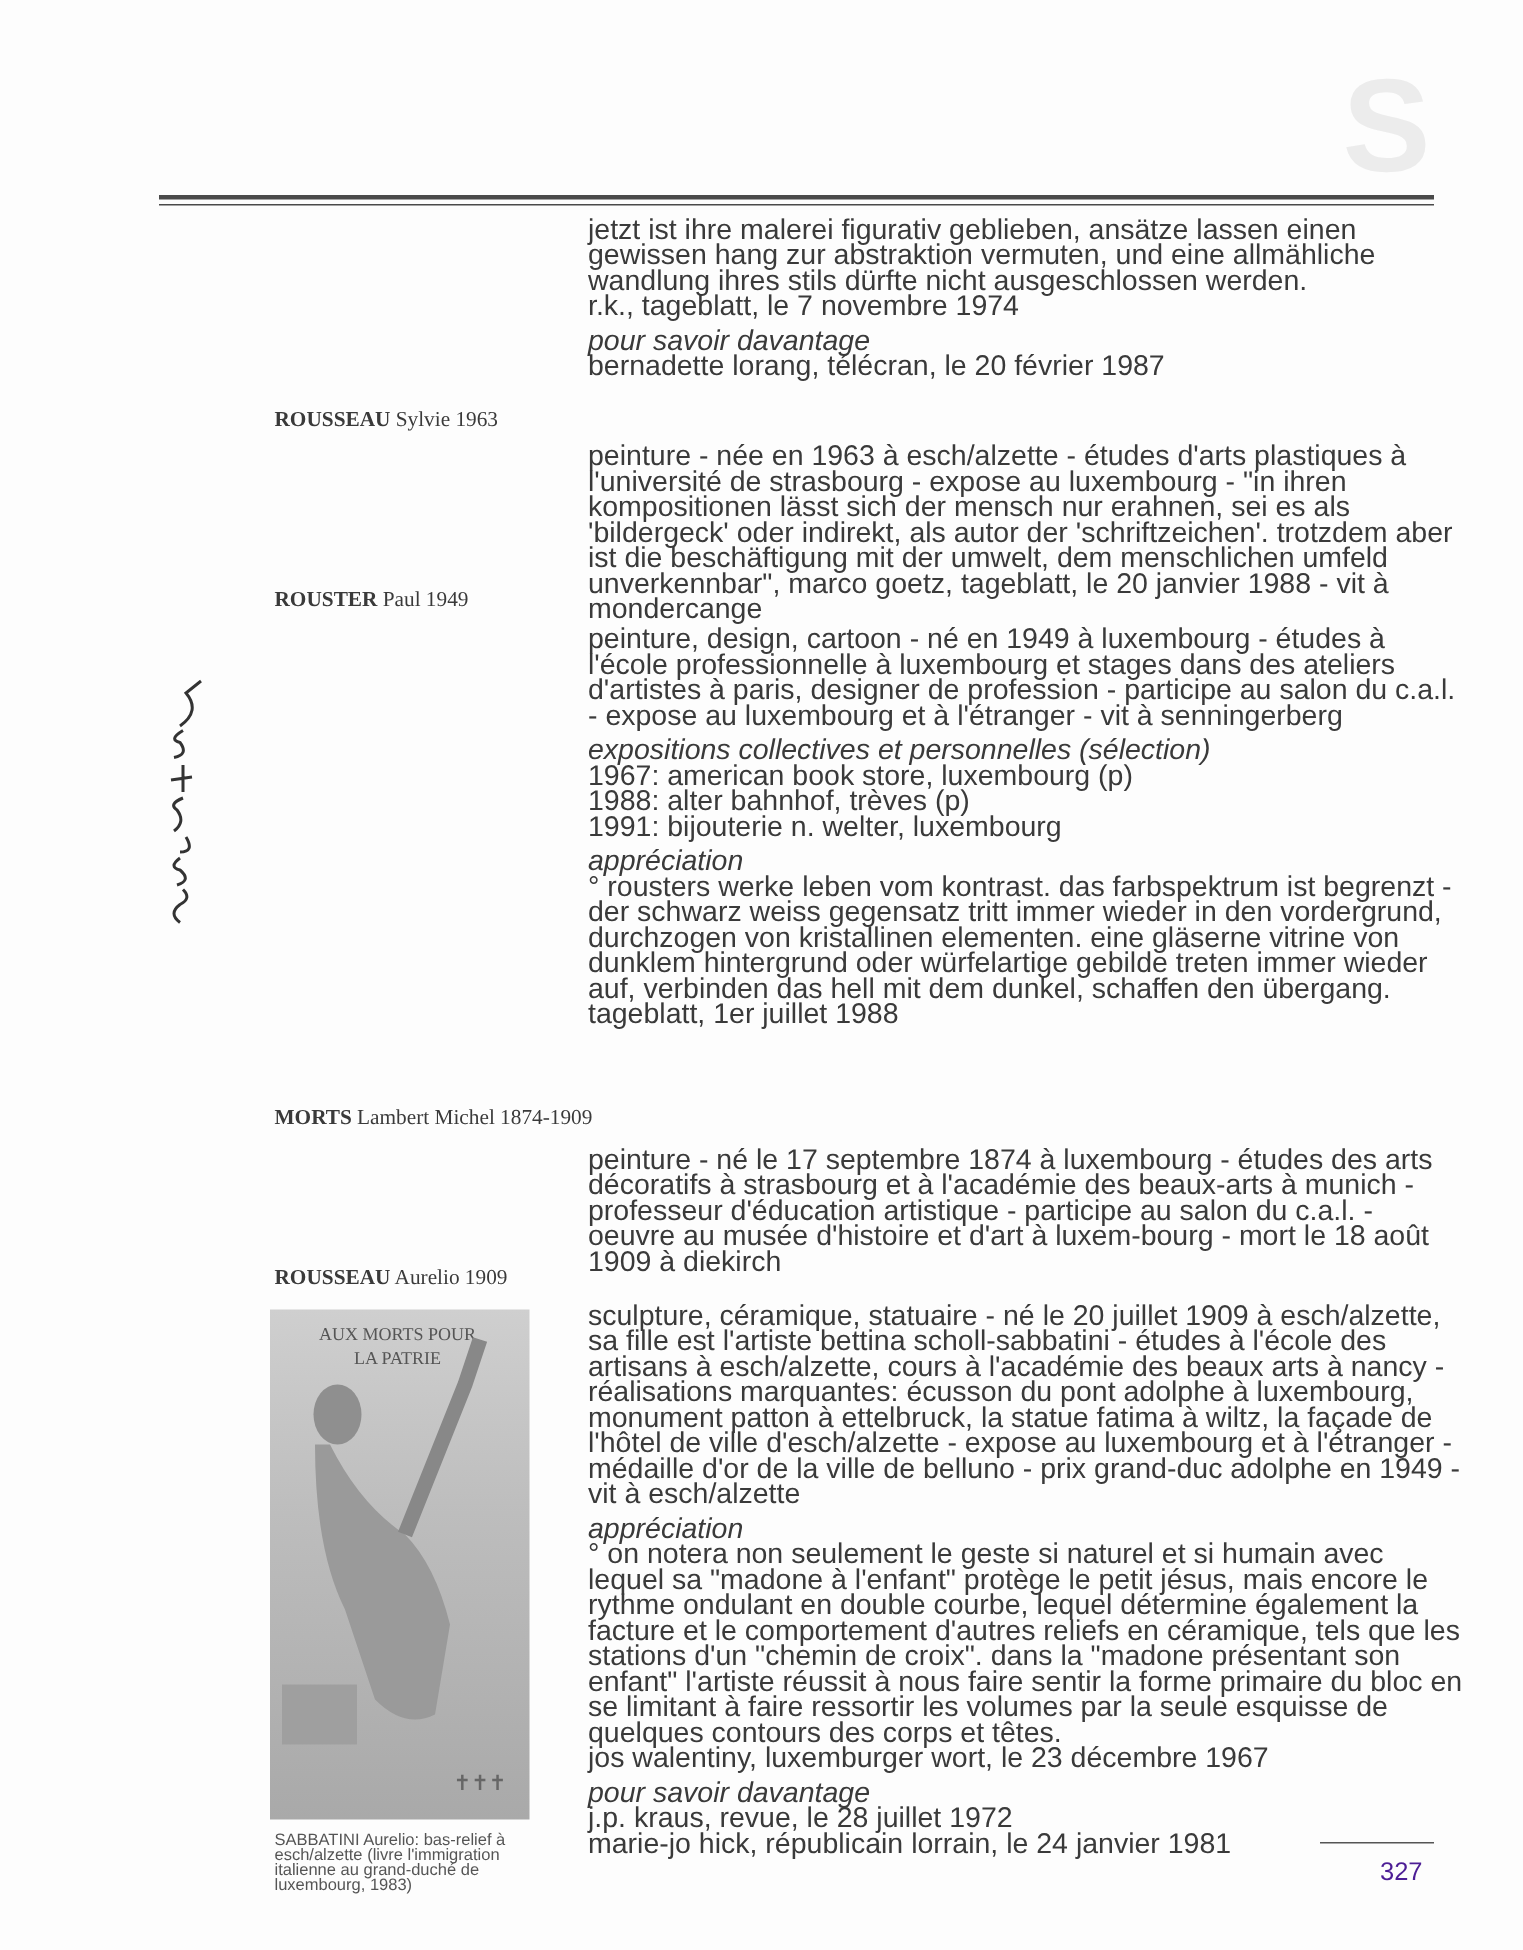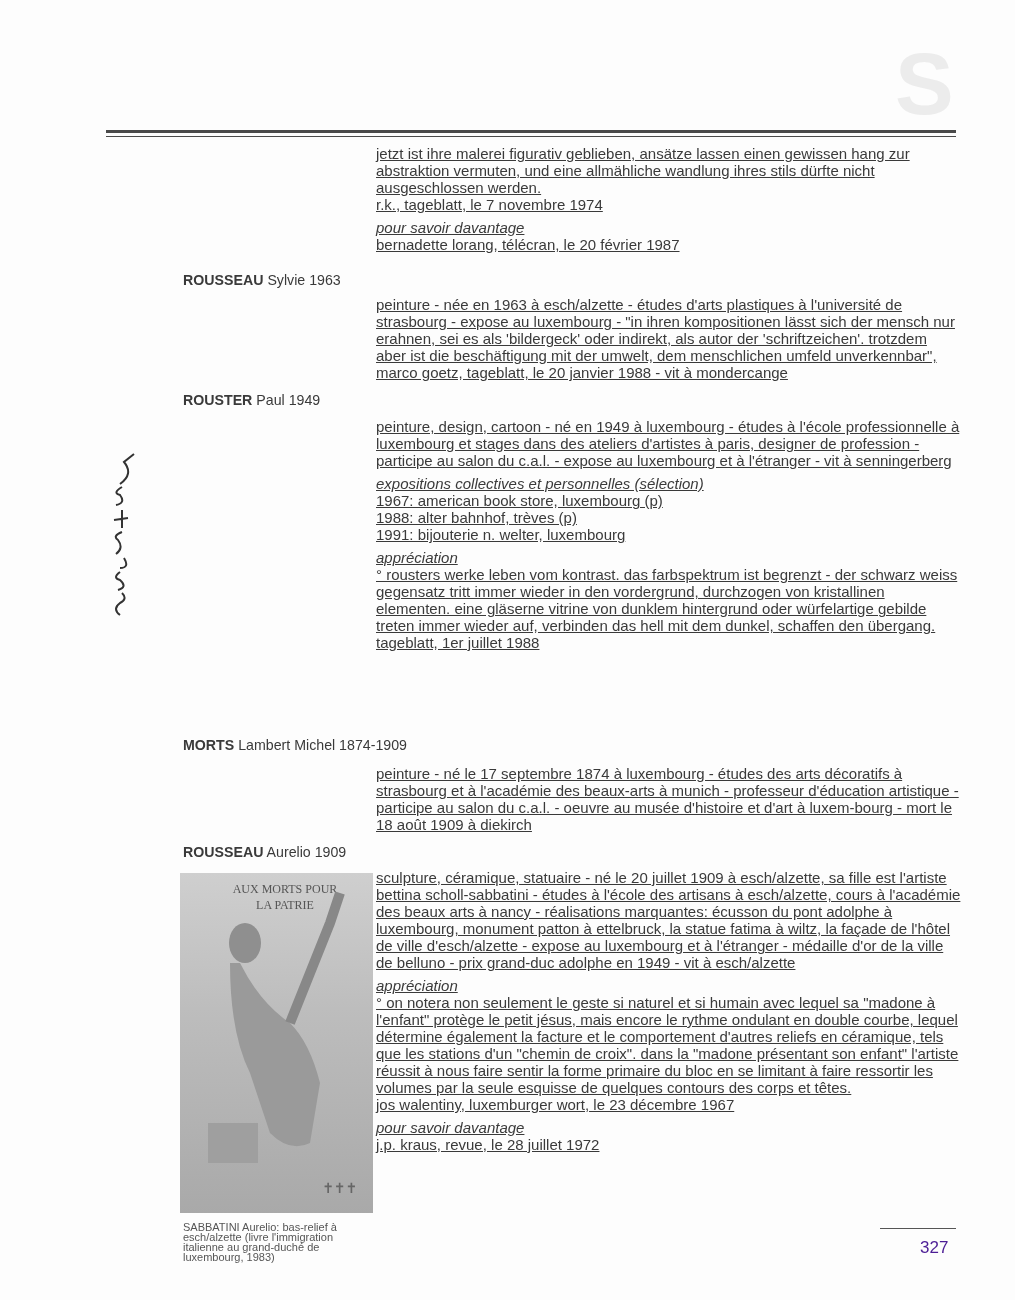--- a/index.html
+++ b/index.html
@@ -7,35 +7,34 @@
     width: 1015px; height: 1300px; position: relative; overflow: hidden;
     background: #fdfdfd; color: #3a3a3a;
     font-family: "Liberation Sans", "DejaVu Sans", sans-serif;
   }
   .letter-mark {
     position: absolute; left: 895px; top: 40px;
     font-size: 88px; font-weight: bold; color: #ececec; line-height: 1;
   }
   .rule-top { position: absolute; left: 106px; top: 130px; width: 850px; height: 3px; background: #4a4a4a; }
   .rule-top2 { position: absolute; left: 106px; top: 136px; width: 850px; height: 1px; background: #4a4a4a; }
-  .block { position: absolute; left: 376px; width: 585px; font-size: 15px; line-height: 17px; text-decoration: underline; }
+  .block { position: absolute; left: 392px; width: 585px; font-size: 19px; line-height: 17px; }
   .block p { margin: 0; }
   .sub { font-style: italic; margin-top: 6px !important; }
   .name {
-    position: absolute; left: 183px; font-size: 14.2px; line-height: 17px;
+    position: absolute; left: 183px; font-size: 14.2px; line-height: 17px; font-family: Liberation Serif, serif;
   }
   .name b { font-weight: bold; }
   .signature {
     position: absolute; left: 100px; top: 450px; width: 60px; height: 170px;
   }
   .photo {
     position: absolute; left: 180px; top: 873px; width: 173px; height: 340px;
     background: linear-gradient(180deg, #cfcfcf 0%, #bdbdbd 40%, #a9a9a9 100%);
     overflow: hidden;
-    padding-left: 20px;
   }
   .caption {
     position: absolute; left: 183px; top: 1222px; width: 180px;
     font-size: 11px; line-height: 10px; color: #555;
   }
   .rule-foot { position: absolute; left: 880px; top: 1228px; width: 76px; height: 1px; background: #555; }
   .pagenum { position: absolute; left: 920px; top: 1238px; font-size: 17px; color: #4c1d95; }
 </style>
 </head>
 <body>
@@ -86,20 +85,21 @@
 <div class="name" style="top:844px">
   <b>ROUSSEAU</b> <span>Aurelio 1909</span>
 </div>
 <div class="block" style="top:869px">
   <p>sculpture, céramique, statuaire - né le 20 juillet 1909 à esch/alzette, sa fille est l'artiste bettina scholl-sabbatini - études à l'école des artisans à esch/alzette, cours à l'académie des beaux arts à nancy - réalisations marquantes: écusson du pont adolphe à luxembourg, monument patton à ettelbruck, la statue fatima à wiltz, la façade de l'hôtel de ville d'esch/alzette - expose au luxembourg et à l'étranger - médaille d'or de la ville de belluno - prix grand-duc adolphe en 1949 - vit à esch/alzette</p>
   <p class="sub">appréciation</p>
   <p>° on notera non seulement le geste si naturel et si humain avec lequel sa "madone à l'enfant" protège le petit jésus, mais encore le rythme ondulant en double courbe, lequel détermine également la facture et le comportement d'autres reliefs en céramique, tels que les stations d'un "chemin de croix". dans la "madone présentant son enfant" l'artiste réussit à nous faire sentir la forme primaire du bloc en se limitant à faire ressortir les volumes par la seule esquisse de quelques contours des corps et têtes.</p>
   <p>jos walentiny, luxemburger wort, le 23 décembre 1967</p>
   <p class="sub">pour savoir davantage</p>
   <p>j.p. kraus, revue, le 28 juillet 1972</p>
+  <p>marie-jo hick, républicain lorrain, le 24 janvier 1981</p>
 </div>
 
 <div class="photo">
   <svg width="170" height="340" viewBox="0 0 170 340">
     <text x="85" y="20" font-size="12" text-anchor="middle" fill="#555" font-family="Liberation Serif, serif">AUX MORTS POUR</text>
     <text x="85" y="36" font-size="12" text-anchor="middle" fill="#555" font-family="Liberation Serif, serif">LA PATRIE</text>
     <ellipse cx="45" cy="70" rx="16" ry="20" fill="#8f8f8f"></ellipse>
     <path d="M40 90 q20 40 50 60 q20 20 30 60 l-10 60 q-20 10 -40 -10 l-20 -60 q-20 -40 -20 -110z" fill="#9a9a9a"></path>
     <path d="M90 150 l40 -100 l10 -30" stroke="#888" stroke-width="10" fill="none"></path>
     <rect x="8" y="250" width="50" height="40" fill="#9f9f9f"></rect>

